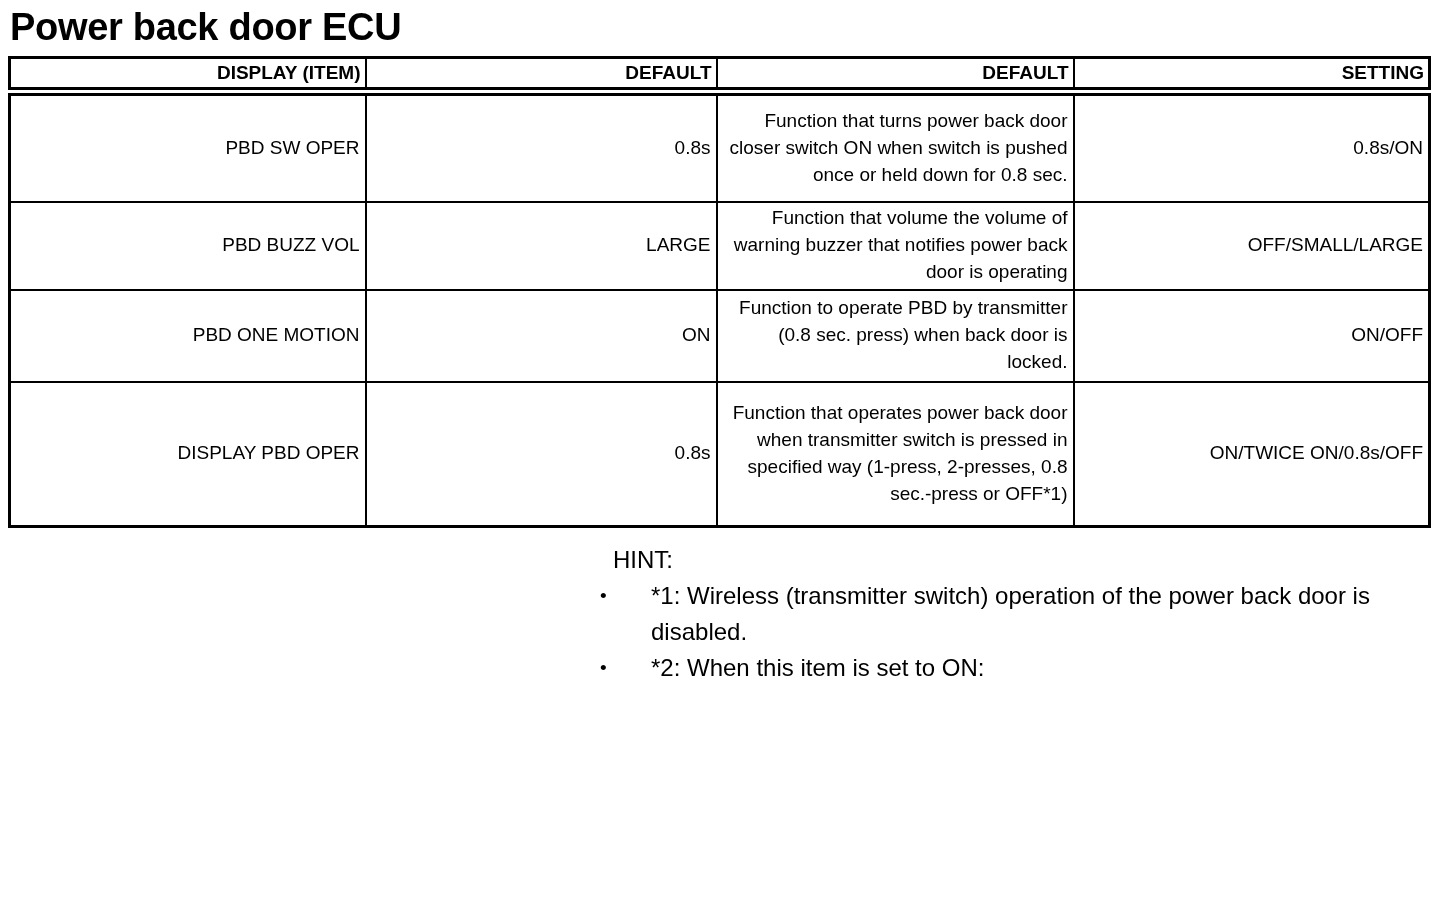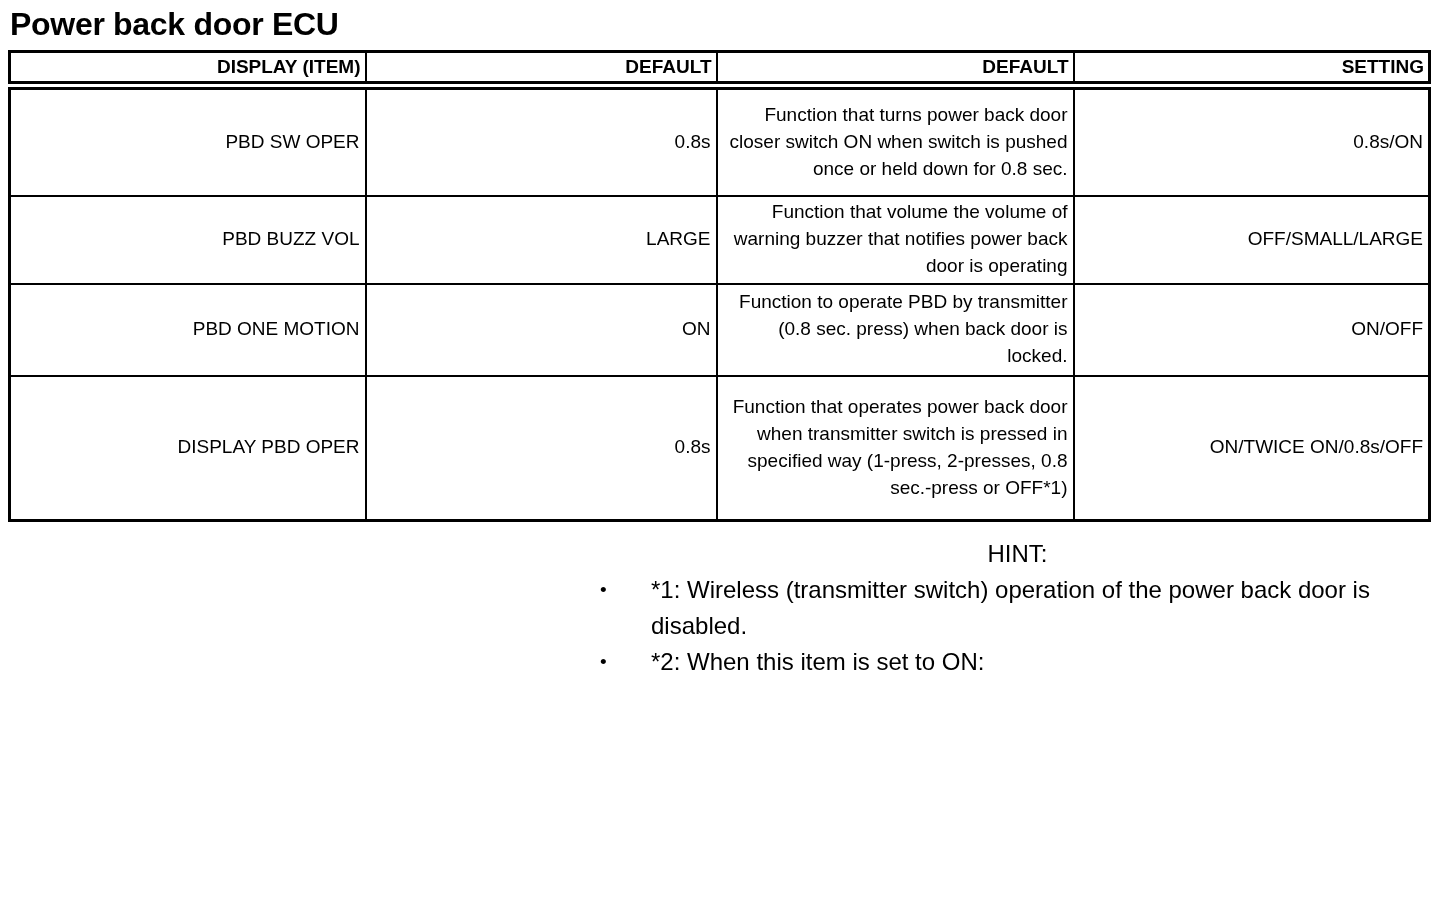--- a/index.html
+++ b/index.html
@@ -12,21 +12,21 @@
   .page {
     position: relative;
     width: 1456px;
     height: 918px;
     padding: 4px 0 0 8px;
     box-sizing: border-box;
     background: #ffffff;
   }
   .title {
     margin: 2px 8px 7px 2px;
-    font-size: 32px;
+    font-size: 38px;
     font-weight: bold;
     letter-spacing: -0.3px;
   }
   table.ecu-table {
     table-layout: fixed;
     width: 1420px;
     border-collapse: collapse;
     border: 3px solid #000000;
   }
   col.c1 { width: 356px; }
@@ -54,21 +54,20 @@
   tr.r4 { height: 145px; }
   tr.r5 { height: 62px; }
   .hint {
     margin: 14px 0 0 590px;
     width: 824px;
     font-size: 24px;
     line-height: 36px;
   }
   .hint-label {
     margin-left: 15px;
-    text-align: center;
   }
   .hint-item {
     display: flex;
     align-items: flex-start;
   }
   .hint-bullet {
     flex: 0 0 53px;
     font-size: 19px;
     line-height: 36px;
     padding-left: 2px;

